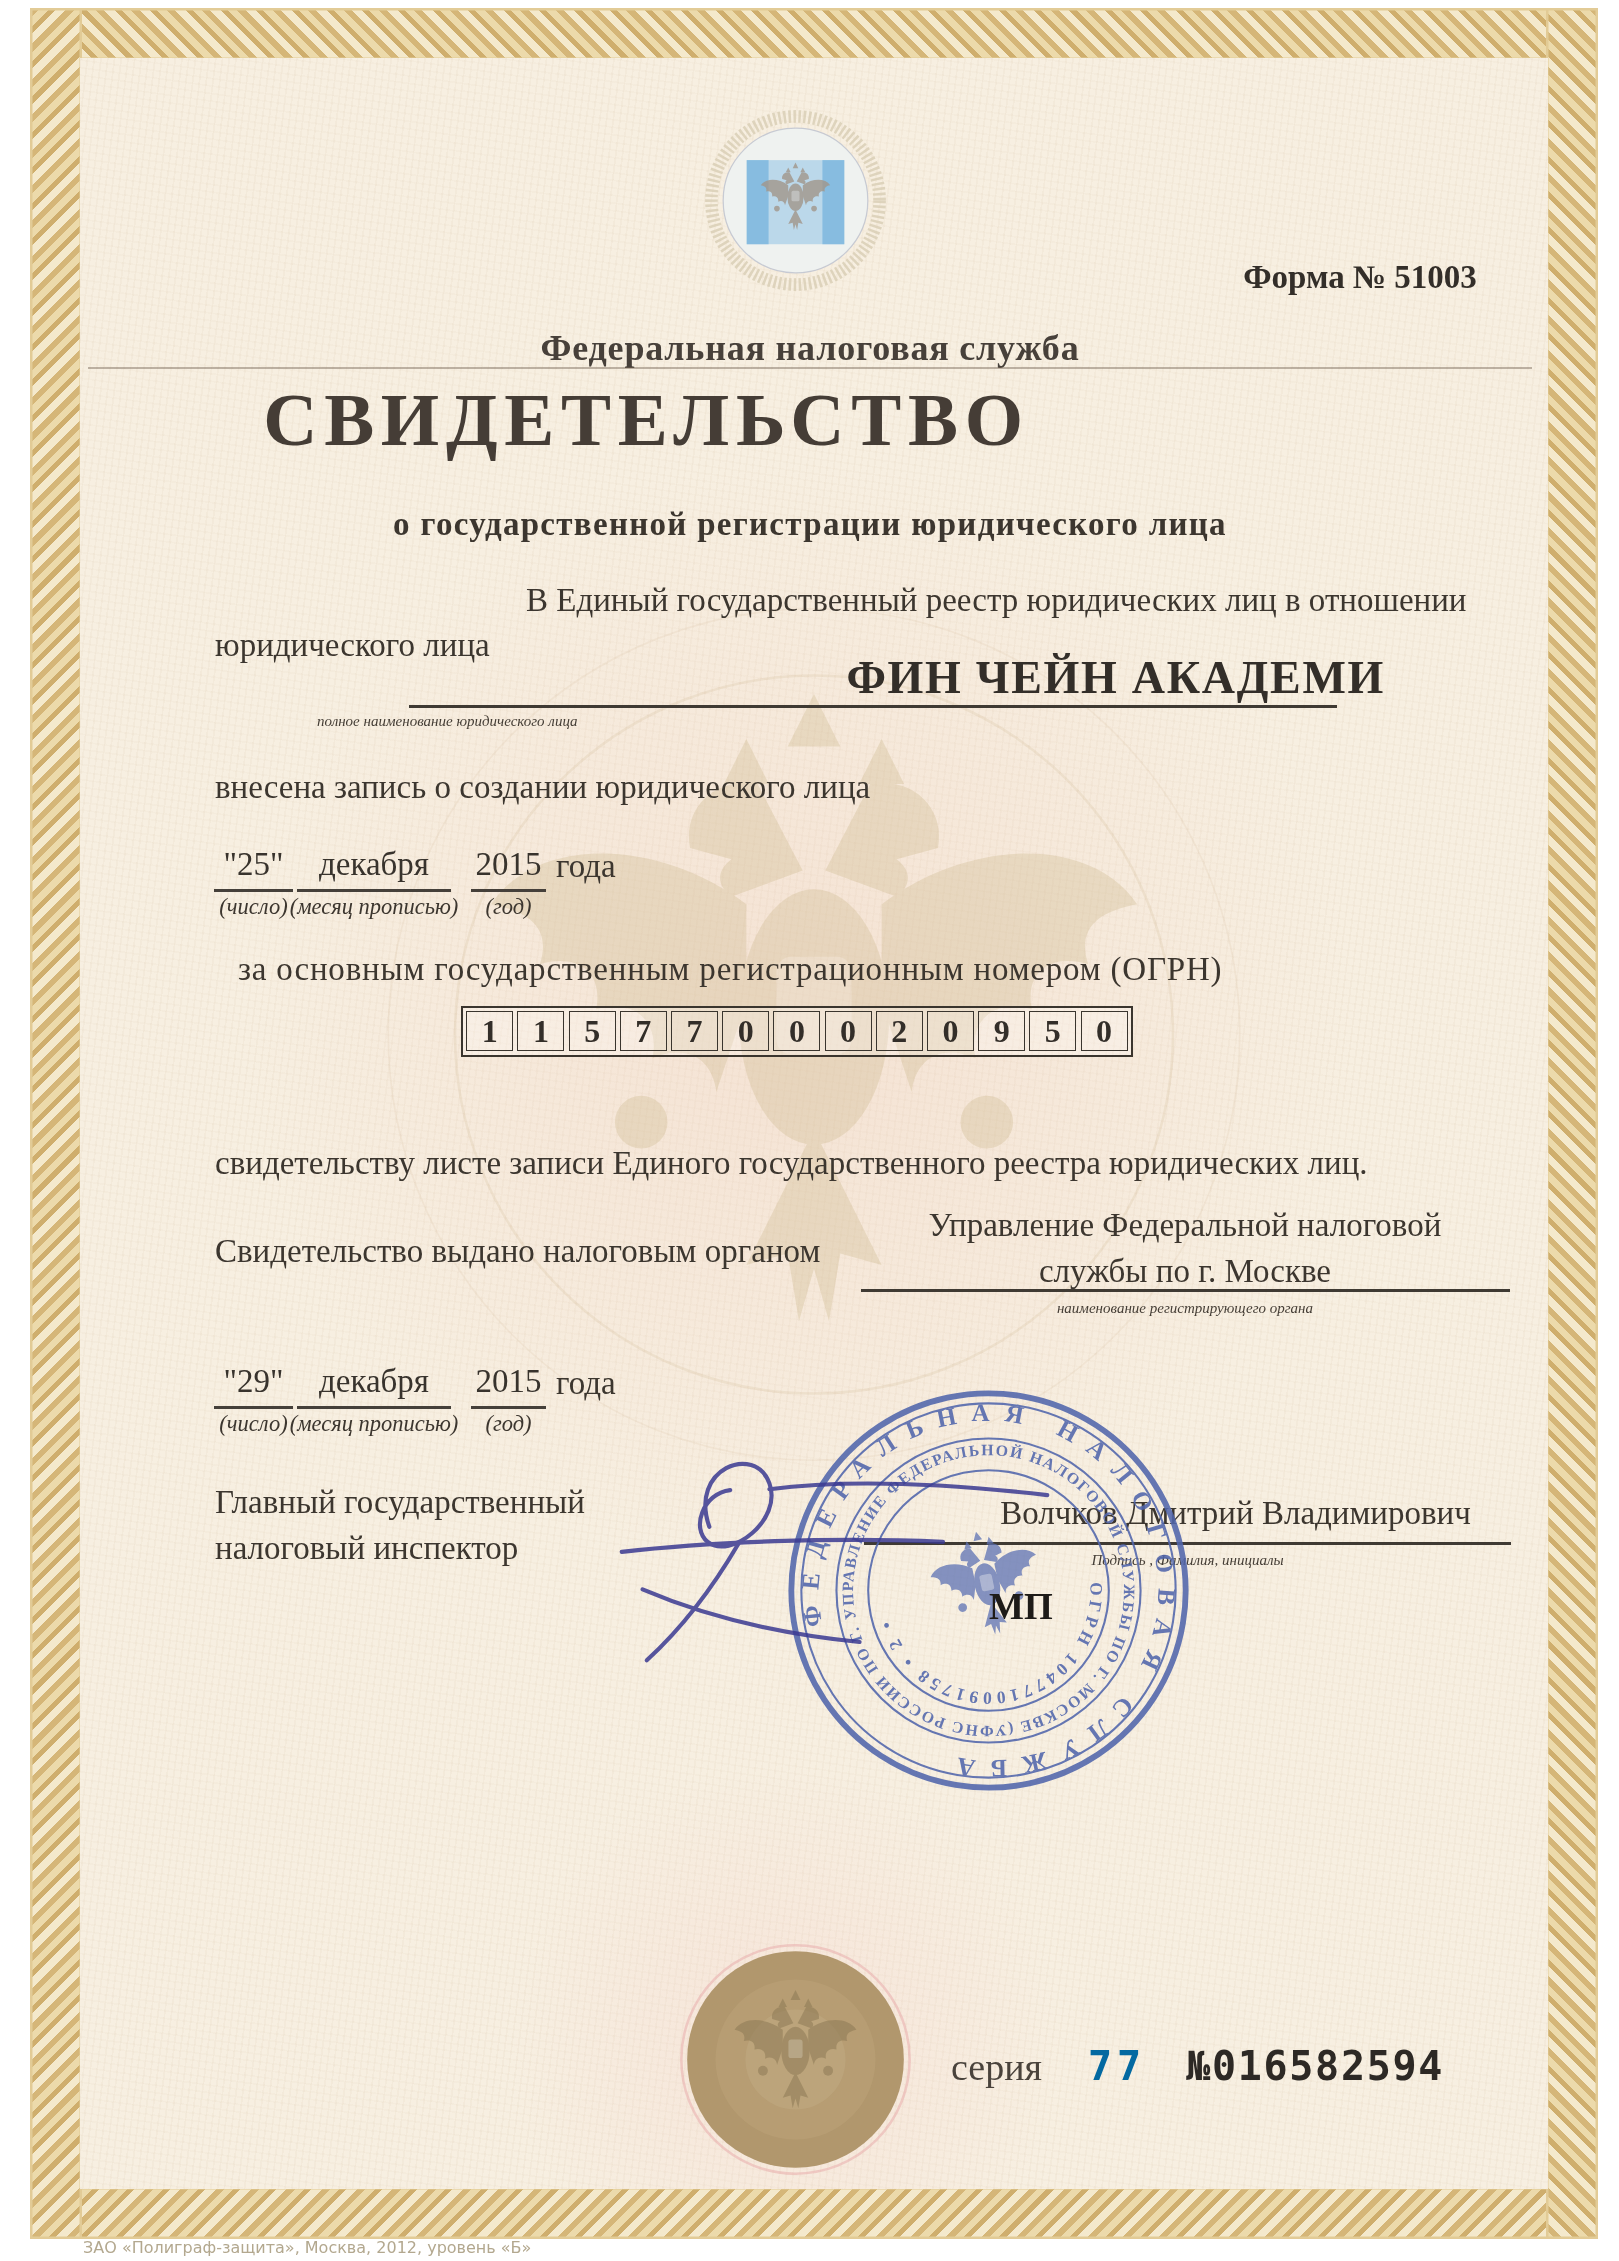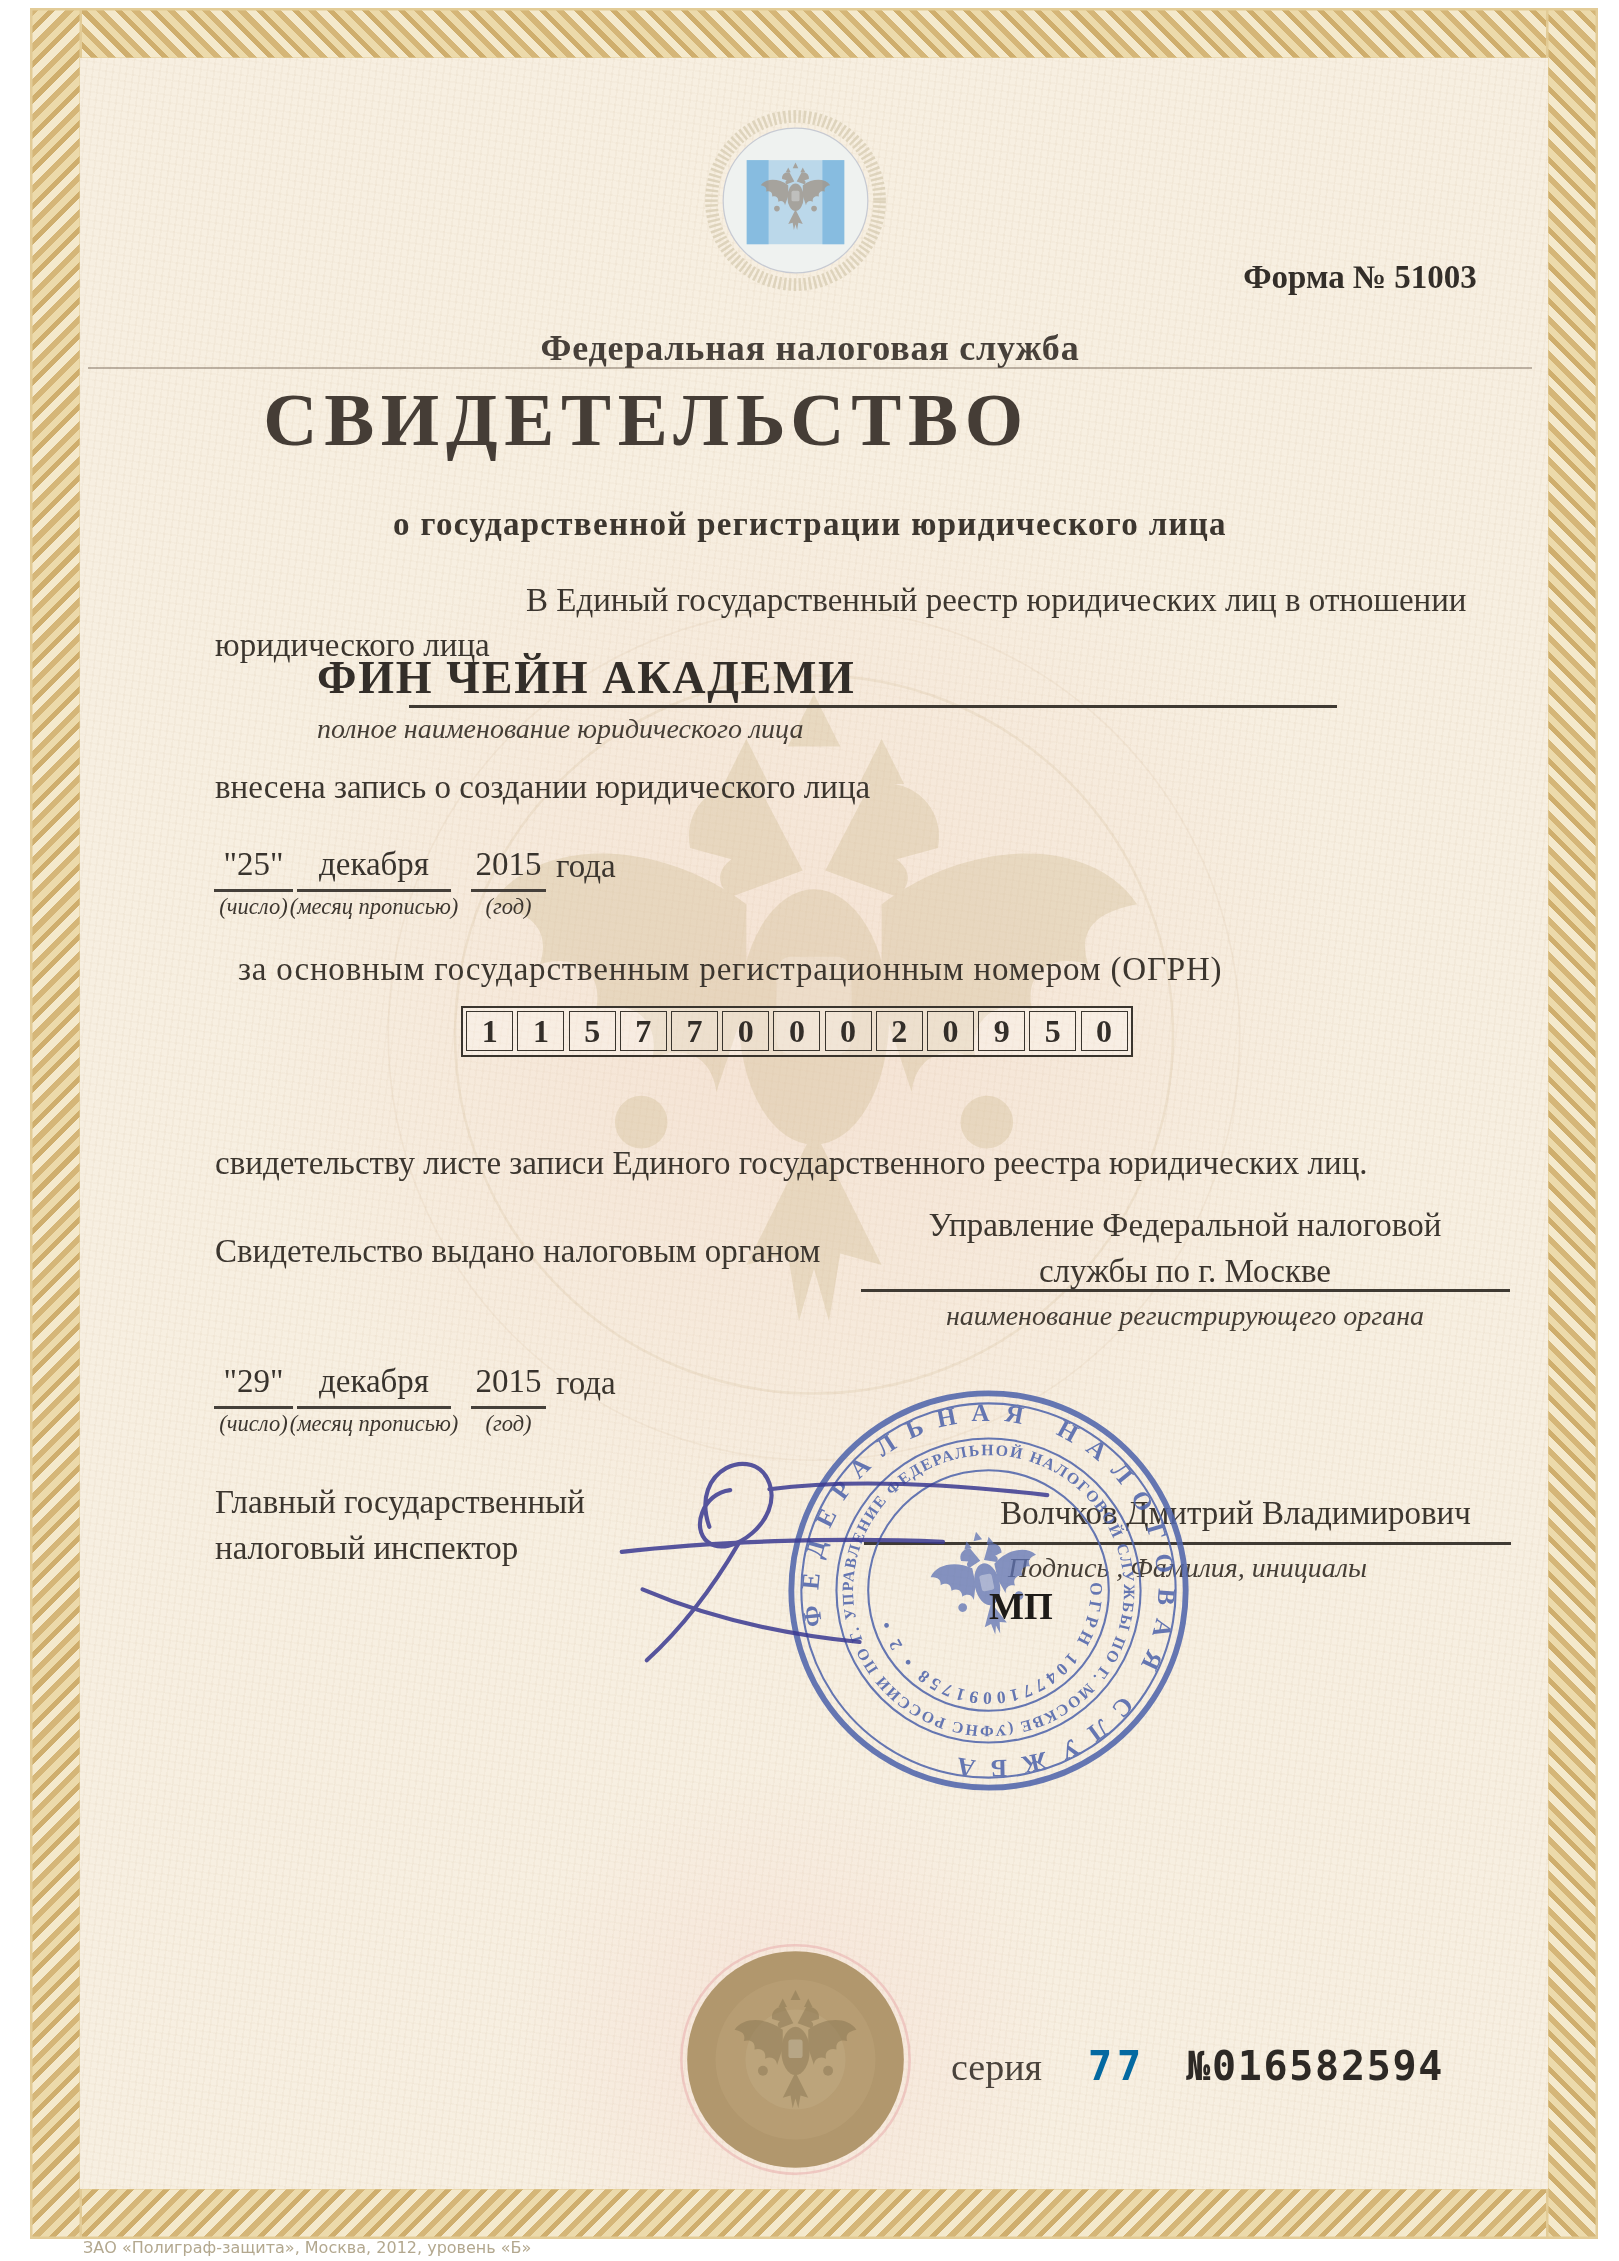--- a/index.html
+++ b/index.html
@@ -30,30 +30,30 @@
       radial-gradient(circle at 49% 45%, rgba(241,205,189,.38) 0%, rgba(241,205,189,0) 40%),
       radial-gradient(circle at 48% 93%, rgba(245,203,198,.30) 0%, rgba(245,203,198,0) 13%),
       repeating-linear-gradient(97deg, rgba(199,173,138,.08) 0 1.7px, rgba(255,255,255,0) 1.7px 6.7px),
       repeating-linear-gradient(8deg, rgba(199,173,138,.055) 0 1.7px, rgba(255,255,255,0) 1.7px 7.5px);
   }
   svg.defs { position:absolute; width:0; height:0; }
   .watermark { position:absolute; left:359px; top:567px; width:910px; height:960px; z-index:1; }
   .abs { position:absolute; z-index:5; }
   .ctr { text-align:center; }
   .body-text { font-size:33px; color:#3c362f; }
-  .cap { font-style:italic; font-size:28px; color:#453e36; }
+  .cap { font-style:italic; font-size:15px; color:#453e36; }
 
   .form-number { left:1193px; top:259px; width:334px; font-size:33px; font-weight:bold; text-align:center; color:#332e29; }
   .agency { left:0; top:327px; width:1620px; font-size:36px; font-weight:bold; letter-spacing:0.8px; color:#47403a; }
   .agency-rule { left:88px; top:367px; width:1444px; height:1.7px; background:rgba(115,100,85,.45); }
   .cert-title { left:0; top:377px; width:1293px; font-size:75px; font-weight:bold; letter-spacing:6.7px; color:#453d36; }
   .cert-subtitle { left:0; top:506px; width:1620px; font-size:33px; font-weight:bold; letter-spacing:1.3px; }
   .intro1 { left:526px; top:582px; }
   .intro2 { left:215px; top:627px; }
-  .company-wrap { left:317px; top:651px; width:1068px; text-align:left; }
+  .company-wrap { left:317px; top:651px; width:1068px; text-align:right; }
   .company-name { font-size:46px; font-weight:bold; letter-spacing:1.7px; color:#332e29; }
   .company-rule { left:409px; top:705px; width:928px; height:2.5px; background:#3f3a33; }
   .company-cap { left:317px; top:713px; width:1068px; }
   .record-line { left:215px; top:769px; }
   .ogrn-label { left:238px; top:951px; font-size:33px; letter-spacing:0.8px; }
   .ogrn-row { left:461px; top:1006px; display:flex; gap:4.2px; border:2.5px solid #3a352e; padding:3.3px; background:rgba(255,255,255,.25); }
   .ogrn-cell { width:47px; height:40px; border:1.7px solid #3a352e; display:flex; align-items:center; justify-content:center;
     font-size:32px; font-weight:bold; color:#332e29; }
   .para1 { left:466px; top:1101px; }
   .para2 { left:215px; top:1145px; }

